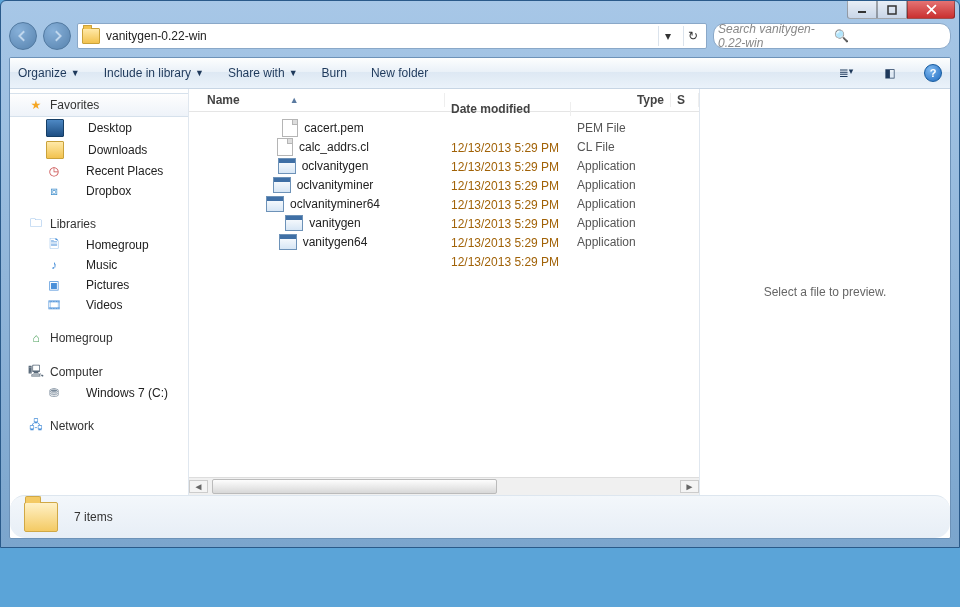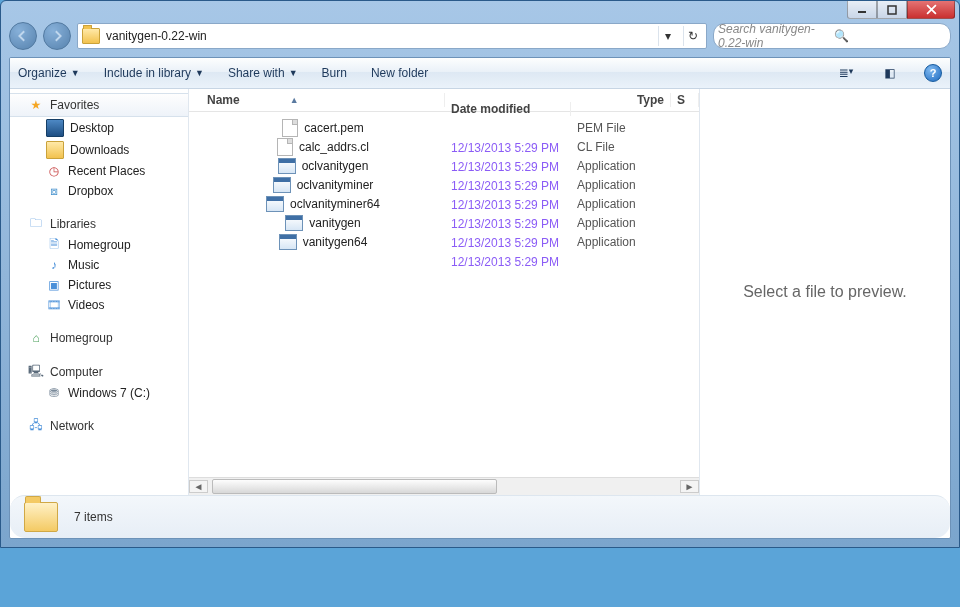--- a/index.html
+++ b/index.html
@@ -175,21 +175,21 @@
     display:flex; align-items:center; gap:6px;
     padding: 3px 8px 3px 18px;
     color:#333;
   }
   .navgroup-head.fav {
     background: linear-gradient(to bottom,#fefefe,#eef3f9);
     border:1px solid #d6e1ec;
     border-left:none; border-right:none;
   }
   .nav-item {
-    display:flex; align-items:center; gap:6px;
+    display:flex; align-items:center; gap:24px;
     padding: 2px 8px 2px 36px;
     color:#222;
   }
   .nav-spacer { height:12px; }
   .ico { width:16px;height:16px;display:flex;align-items:center;justify-content:center;font-size:12px;}
   .star{color:#f5a623;}
   .lib{color:#4a90d9;}
   .doc{color:#4a90d9;}
   .music{color:#4a90d9;}
   .pic{color:#4a90d9;}
@@ -231,21 +231,21 @@
   .col.size { flex:1; }
   .sort-arrow { font-size:9px; color:#5a7aa0; }
   .rows { flex:1; overflow:hidden; padding-top:6px;}
   .row {
     display:flex; align-items:center;
     height: 19px;
     color:#222;
   }
   .row .c { box-sizing:border-box; padding:0 6px; }
   .row .c.name { width:256px; padding-left:18px; display:flex;align-items:center;gap:6px;justify-content:center;}
-  .row .c.date { width:126px; color:#8b5cf6;margin-top:40px;}
+  .row .c.date { width:126px; color:#a16207;margin-top:40px;}
   .row .c.type { width:100px; color:#555;}
   .file-ico {
     width:14px;height:16px;background:#fff;border:1px solid #b5b5b5;position:relative;
   }
   .file-ico::after { content:""; position:absolute; top:0; right:0; width:4px;height:4px; background:#ddd; border-left:1px solid #b5b5b5; border-bottom:1px solid #b5b5b5;}
   .app-ico {
     width:16px;height:14px;
     background:linear-gradient(to bottom,#fff,#d7e6f5);
     border:1px solid #6d92b8;
     position:relative;
@@ -263,21 +263,21 @@
   .hscroll .thumb{position:absolute;left:4px;top:1px;width:60%;height:13px;background:linear-gradient(to bottom,#fdfdfd,#d8d8d8);border:1px solid #bbb;border-radius:2px;}
 
   
   .preview {
     width: 250px;
     border-left: 1px solid #e0e7ef;
     display:flex;
     align-items:center;
     justify-content:center;
     color:#666;
-    font-size:16px;
+    font-size:12px;
   }
 
   
   .status {
     height: 42px;
     border-top: 1px solid #dde6ef;
     background: linear-gradient(to bottom,#f3f7fb,#e7eef6);
     display:flex;
     align-items:center;
     padding:0 14px;

